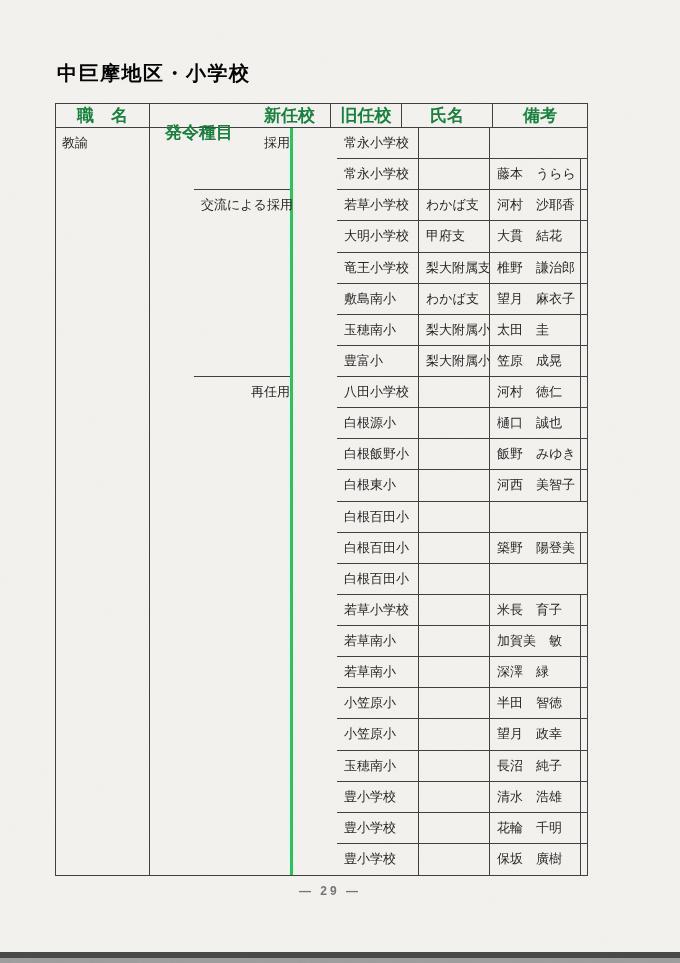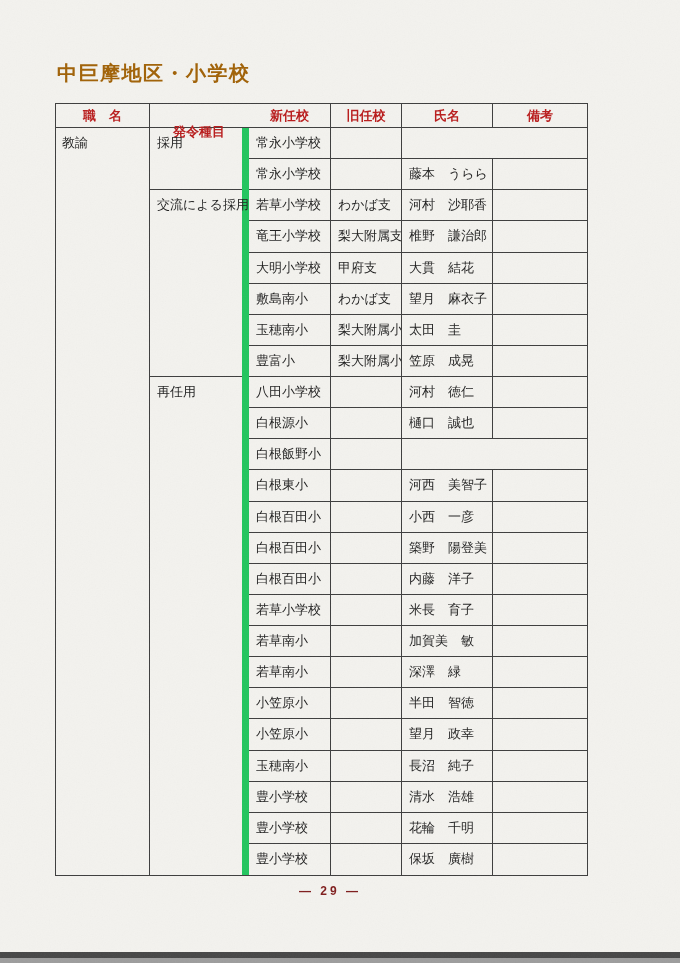--- a/index.html
+++ b/index.html
@@ -3,61 +3,61 @@
 <meta charset="utf-8">
 <style>
   html,body{margin:0;padding:0;}
   body{
     width:680px;height:963px;position:relative;overflow:hidden;
     background:#f3f2ee;color:#1f1f1f;
     font-family:"Liberation Sans","DejaVu Sans",sans-serif;
   }
   .title{
     position:absolute;left:57px;top:61px;margin:0;
-    font-size:20px;font-weight:bold;letter-spacing:1.5px;line-height:24px;color:#a16207;
+    font-size:20px;font-weight:bold;letter-spacing:1.5px;line-height:24px;color:#000000;
   }
   .table{
     position:absolute;left:55px;top:103px;width:533px;height:773px;
     border:1px solid #3e3e3e;box-sizing:border-box;
     display:flex;flex-direction:column;
   }
   .header-row{display:flex;height:24px;flex-shrink:0;border-bottom:1px solid #3e3e3e;box-sizing:border-box;}
   .hc{
     box-sizing:border-box;border-right:1px solid #3e3e3e;
     display:flex;align-items:center;justify-content:center;
-    font-size:13px;font-weight:bold;color:#b91c1c;white-space:nowrap;
+    font-size:17px;font-weight:bold;color:#15803d;white-space:nowrap;
   }
   .w1{width:94px;} .w2{width:99px;margin-top:28px;} .w3{width:82px;} .w4{width:71px;} .w5{width:91px;} .w6{flex:1;border-right:none;}
-  .tbody{display:flex;flex:1;min-height:0;}
+  .tbody{display:flex;flex:1;min-height:0;gap:44px;}
   .col-job{
     width:94px;flex-shrink:0;box-sizing:border-box;border-right:1px solid #3e3e3e;
     padding:6px 0 0 6px;font-size:13px;
   }
   .col-type{
-    width:99px;flex-shrink:0;box-sizing:border-box;border-right:7px solid #22c55e;
-    display:flex;flex-direction:column;
+    width:99px;flex-shrink:0;box-sizing:border-box;border-right:3px solid #22c55e;
+    display:flex;flex-direction:column;text-align:right;
   }
   .type-cell{box-sizing:border-box;padding:6px 0 0 7px;font-size:13px;white-space:nowrap;flex-shrink:0;}
   .type-cell.s0{height:62.3px;border-bottom:1px solid #3e3e3e;}
   .type-cell.s1{height:187px;border-bottom:1px solid #3e3e3e;}
   .type-cell.s2{flex:1;}
   .col-rows{flex:1;display:flex;flex-direction:column;min-width:0;}
   .row{display:flex;height:31.15px;box-sizing:border-box;border-bottom:1px solid #3e3e3e;}
   .row:last-child{border-bottom:none;}
   .c{
     box-sizing:border-box;border-right:1px solid #3e3e3e;
     padding:6px 0 0 7px;font-size:13px;white-space:nowrap;overflow:hidden;
   }
   .c.new{width:82px;flex-shrink:0;}
   .c.old{width:71px;flex-shrink:0;}
   .c.name{width:91px;flex-shrink:0;}
   .c.remarks{flex:1;border-right:none;}
   .page-number{
     position:absolute;top:884px;left:0;width:660px;text-align:center;
-    font-size:12px;font-weight:bold;letter-spacing:3px;color:#7f1d1d;
+    font-size:12px;font-weight:bold;letter-spacing:3px;color:#737373;
   }
   .scan-band-dark{position:absolute;left:0;top:952px;width:680px;height:6px;background:#474747;}
   .scan-band-light{position:absolute;left:0;top:958px;width:680px;height:5px;background:#9d9d9d;}
   .noise{position:absolute;left:0;top:0;pointer-events:none;}
 </style>
 </head>
 <body>
 
 <div>
 
@@ -96,32 +96,32 @@
             <div class="c name">藤本　うらら</div>
             <div class="c remarks"></div>
           </div>
         <div class="row">
             <div class="c new">若草小学校</div>
             <div class="c old">わかば支</div>
             <div class="c name">河村　沙耶香</div>
             <div class="c remarks"></div>
           </div>
         <div class="row">
+            <div class="c new">大明小学校</div>
+            <div class="c old">甲府支</div>
+            <div class="c name">大貫　結花</div>
+            <div class="c remarks"></div>
+          </div>
+        <div class="row">
             <div class="c new">竜王小学校</div>
             <div class="c old">梨大附属支</div>
             <div class="c name">椎野　謙治郎</div>
             <div class="c remarks"></div>
           </div>
         <div class="row">
-            <div class="c new">大明小学校</div>
-            <div class="c old">甲府支</div>
-            <div class="c name">大貫　結花</div>
-            <div class="c remarks"></div>
-          </div>
-        <div class="row">
             <div class="c new">敷島南小</div>
             <div class="c old">わかば支</div>
             <div class="c name">望月　麻衣子</div>
             <div class="c remarks"></div>
           </div>
         <div class="row">
             <div class="c new">玉穂南小</div>
             <div class="c old">梨大附属小</div>
             <div class="c name">太田　圭</div>
             <div class="c remarks"></div>
@@ -140,44 +140,43 @@
           </div>
         <div class="row">
             <div class="c new">白根源小</div>
             <div class="c old"></div>
             <div class="c name">樋口　誠也</div>
             <div class="c remarks"></div>
           </div>
         <div class="row">
             <div class="c new">白根飯野小</div>
             <div class="c old"></div>
+            <div class="c name">飯野　みゆき</div>
             <div class="c remarks"></div>
           </div>
         <div class="row">
             <div class="c new">白根東小</div>
             <div class="c old"></div>
             <div class="c name">河西　美智子</div>
             <div class="c remarks"></div>
           </div>
         <div class="row">
             <div class="c new">白根百田小</div>
             <div class="c old"></div>
-            <div class="c name">小西　一彦</div>
             <div class="c remarks"></div>
           </div>
         <div class="row">
             <div class="c new">白根百田小</div>
             <div class="c old"></div>
             <div class="c name">築野　陽登美</div>
             <div class="c remarks"></div>
           </div>
         <div class="row">
             <div class="c new">白根百田小</div>
             <div class="c old"></div>
-            <div class="c name">内藤　洋子</div>
             <div class="c remarks"></div>
           </div>
         <div class="row">
             <div class="c new">若草小学校</div>
             <div class="c old"></div>
             <div class="c name">米長　育子</div>
             <div class="c remarks"></div>
           </div>
         <div class="row">
             <div class="c new">若草南小</div>

